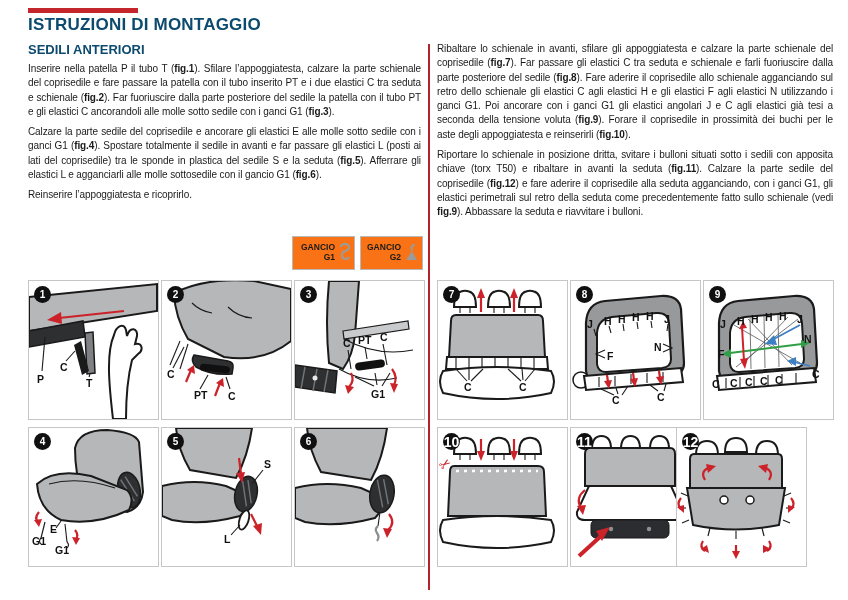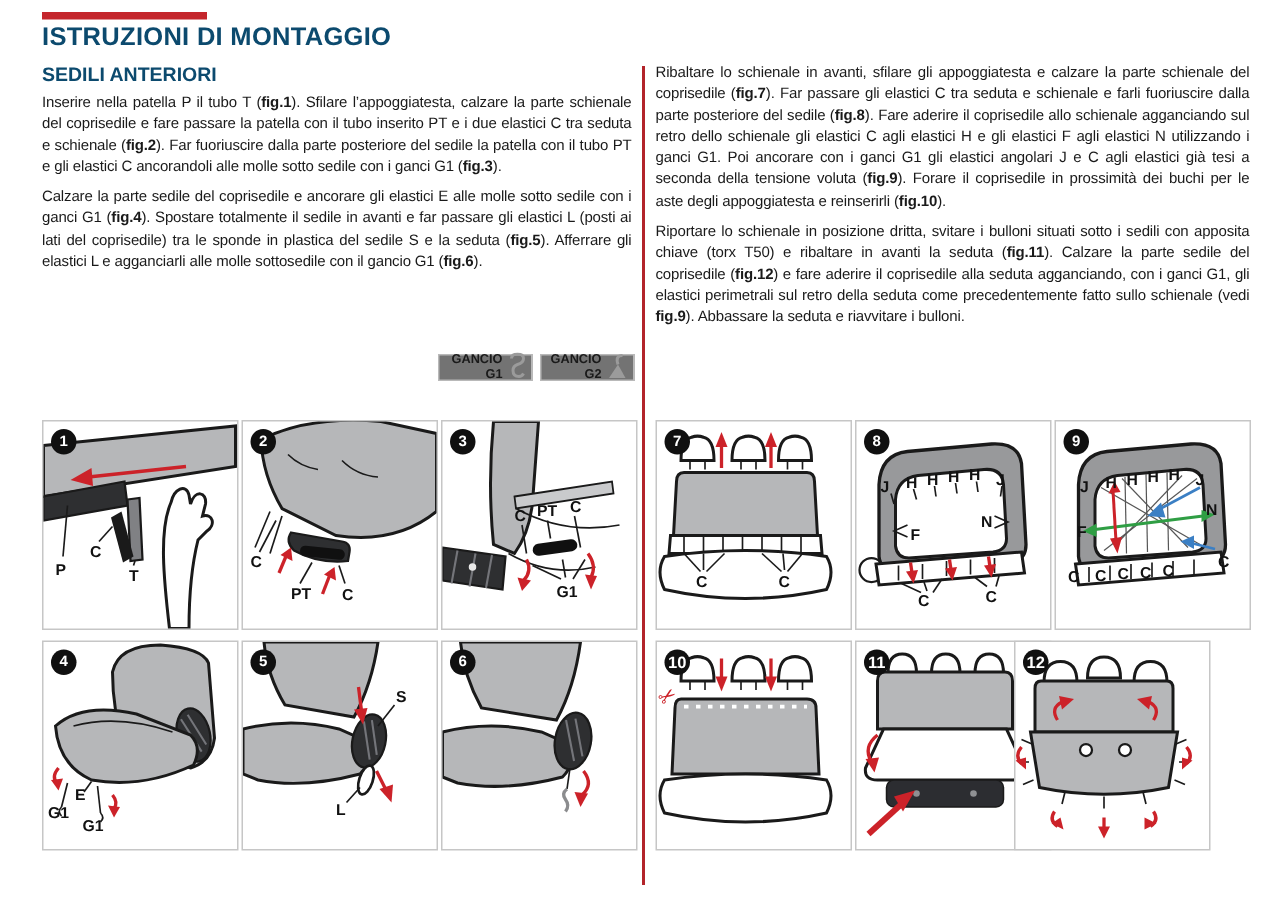--- a/index.html
+++ b/index.html
@@ -8,28 +8,28 @@
   .rule{position:absolute;left:28px;top:8px;width:110px;height:5px;background:#c4262c}
   .title{position:absolute;left:28px;top:15px;margin:0;font-size:17px;font-weight:bold;
          color:#0c4a6e;letter-spacing:.2px}
   .col{position:absolute;top:42px}
   .col h2{margin:0 0 5px;font-size:13px;font-weight:bold;color:#0c4a6e}
   .col p{margin:0 0 6px;font-size:10px;line-height:14.3px;text-align:justify;letter-spacing:-.1px}
   .col.left{left:28px;width:393px}
   .col.right{left:437px;width:396px}
   .divider{position:absolute;left:428px;top:44px;width:2px;height:546px;background:#b3242a}
   .legend{position:absolute;left:292px;top:236px;display:flex;gap:5px}
-  .hookbox{width:63px;height:18px;border:1px solid #b9b9b9;display:flex;align-items:center;
-           justify-content:flex-end;gap:3px;padding:0 3px;box-sizing:border-box;background:#737373}
+  .hookbox{width:63px;height:34px;border:1px solid #b9b9b9;display:flex;align-items:center;
+           justify-content:flex-end;gap:3px;padding:0 3px;box-sizing:border-box;background:#f97316}
   .hookbox .t{text-align:right;font-size:8.5px;font-weight:bold;line-height:1.15}
   .fig{position:absolute;width:131px;height:140px;border:1px solid #c6c6c6;background:#fff;box-sizing:border-box}
   .fig svg{position:absolute;left:0;top:0;width:129px;height:138px}
   .badge{position:absolute;left:5px;top:5px;width:17px;height:17px;border-radius:50%;background:#101010;
          color:#fff;font-size:10px;font-weight:bold;display:flex;align-items:center;justify-content:center;z-index:2}
-  .badge.sm{font-size:11px}
+  .badge.sm{font-size:14px}
   svg text.lbl{font-family:"Liberation Sans",sans-serif;font-size:10.5px;font-weight:bold;fill:#111}
   .gt{fill:#2f9e44}.bt{fill:#3b7fc4}.rt{fill:#cc2229}
   .seat{fill:#b6b7b9;stroke:#1a1a1a;stroke-width:2}
   .white{fill:#fff;stroke:#1a1a1a;stroke-width:2}
   .dark{fill:#2e2f31;stroke:#1a1a1a;stroke-width:1.5}
   .ln{stroke:#1a1a1a;stroke-width:1.1;fill:none}
   .red{stroke:#cc2229;stroke-width:2.2;fill:none}
   .redf{fill:#cc2229}
   .hatch{stroke:#74757a;stroke-width:1.4}
 </style>
@@ -37,20 +37,21 @@
 <body>
 
 <div class="rule"></div>
 <div class="title">ISTRUZIONI DI MONTAGGIO</div>
 <div class="divider"></div>
 
 <div class="col left">
   <h2>SEDILI ANTERIORI</h2>
   <p>Inserire nella patella P il tubo T (<b>fig.1</b>). Sfilare l’appoggiatesta, calzare la parte schienale del coprisedile e fare passare la patella con il tubo inserito PT e i due elastici C tra seduta e schienale (<b>fig.2</b>). Far fuoriuscire dalla parte posteriore del sedile la patella con il tubo PT e gli elastici C ancorandoli alle molle sotto sedile con i ganci G1 (<b>fig.3</b>).</p>
   <p>Calzare la parte sedile del coprisedile e ancorare gli elastici E alle molle sotto sedile con i ganci G1 (<b>fig.4</b>). Spostare totalmente il sedile in avanti e far passare gli elastici L (posti ai lati del coprisedile) tra le sponde in plastica del sedile S e la seduta (<b>fig.5</b>). Afferrare gli elastici L e agganciarli alle molle sottosedile con il gancio G1 (<b>fig.6</b>).</p>
+  <p>Reinserire l’appoggiatesta e ricoprirlo.</p>
 </div>
 
 <div class="col right">
   <p>Ribaltare lo schienale in avanti, sfilare gli appoggiatesta e calzare la parte schienale del coprisedile (<b>fig.7</b>). Far passare gli elastici C tra seduta e schienale e farli fuoriuscire dalla parte posteriore del sedile (<b>fig.8</b>). Fare aderire il coprisedile allo schienale agganciando sul retro dello schienale gli elastici C agli elastici H e gli elastici F agli elastici N utilizzando i ganci G1. Poi ancorare con i ganci G1 gli elastici angolari J e C agli elastici già tesi a seconda della tensione voluta (<b>fig.9</b>). Forare il coprisedile in prossimità dei buchi per le aste degli appoggiatesta e reinserirli (<b>fig.10</b>).</p>
   <p>Riportare lo schienale in posizione dritta, svitare i bulloni situati sotto i sedili con apposita chiave (torx T50) e ribaltare in avanti la seduta (<b>fig.11</b>). Calzare la parte sedile del coprisedile (<b>fig.12</b>) e fare aderire il coprisedile alla seduta agganciando, con i ganci G1, gli elastici perimetrali sul retro della seduta come precedentemente fatto sullo schienale (vedi <b>fig.9</b>). Abbassare la seduta e riavvitare i bulloni.</p>
 </div>
 
 <div class="legend">
   <div class="hookbox">
     <span class="t"><span>GANCIO</span><br>

